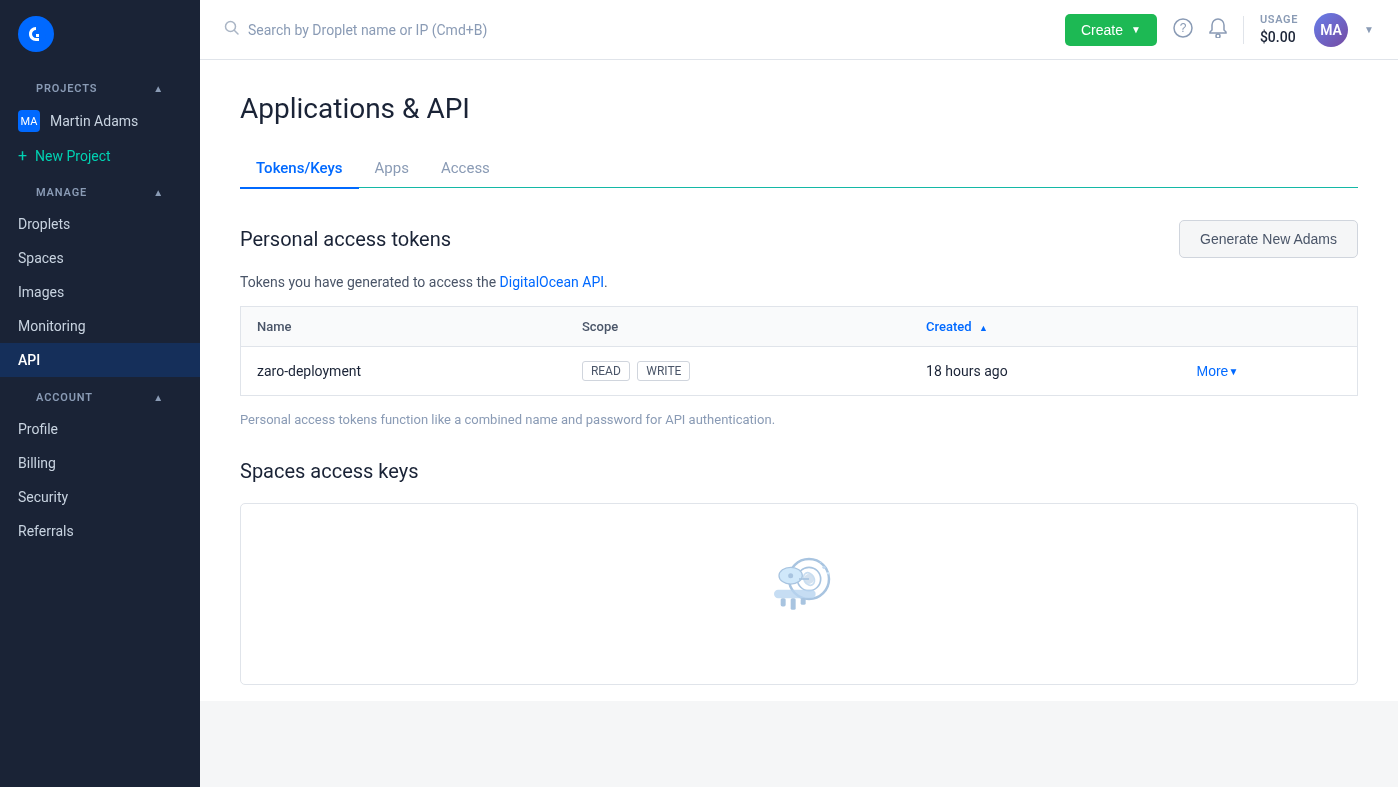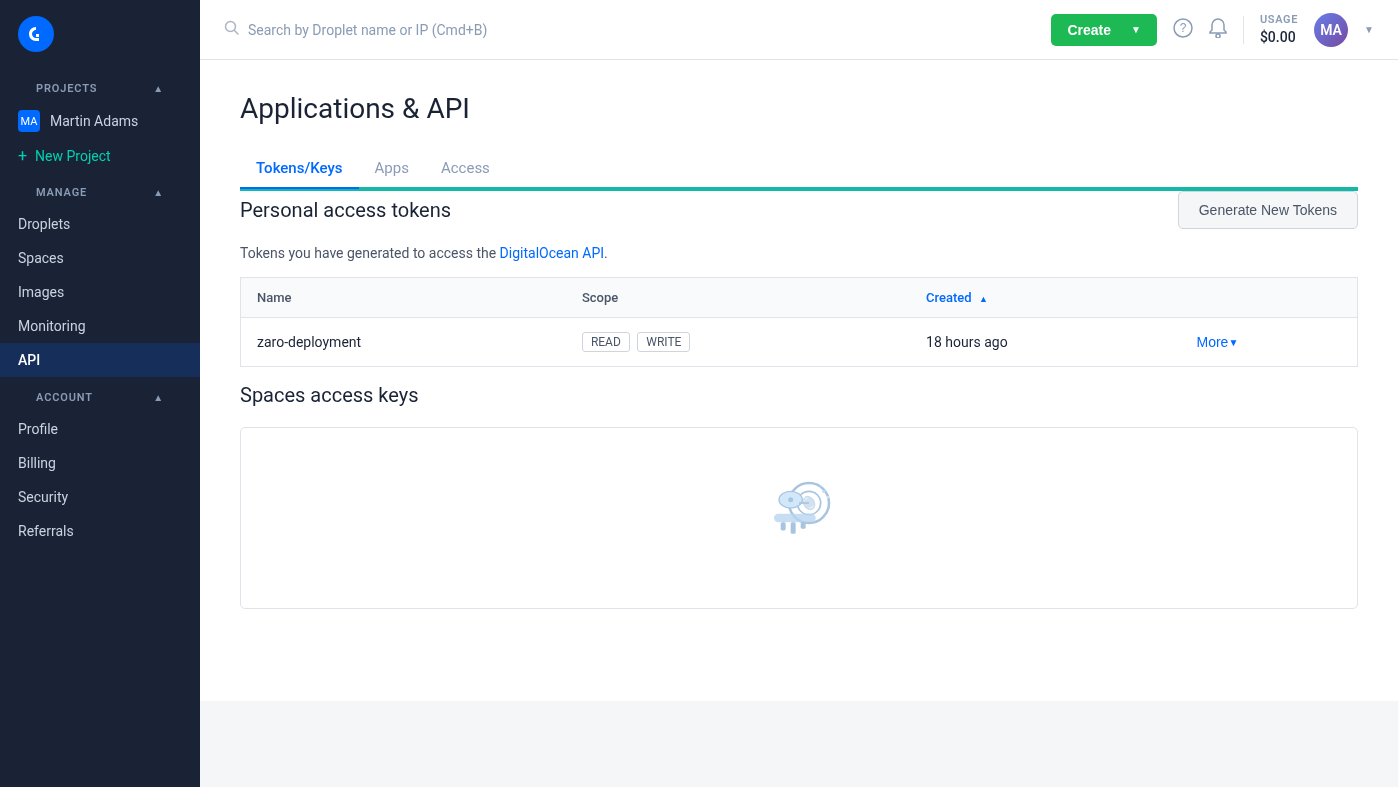--- a/index.html
+++ b/index.html
@@ -133,25 +133,25 @@
       align-items: center;
       gap: 16px;
     }
     .create-btn {
       background: #1db954;
       color: white;
       border: none;
       border-radius: 5px;
       padding: 8px 16px;
       font-size: 14px;
-      font-weight: 700;
-      cursor: pointer;
-      display: flex;
-      align-items: center;
-      gap: 20px;
+      font-weight: 400;
+      cursor: pointer;
+      display: flex;
+      align-items: center;
+      gap: 8px;
     }
     .create-btn .arrow { font-size: 10px; }
     .header-icon {
       color: #8a9bb5;
       font-size: 18px;
       cursor: pointer;
     }
     .header-divider {
       width: 1px;
       height: 28px;
@@ -193,21 +193,22 @@
     .page-title {
       font-size: 28px;
       font-weight: 400;
       color: #1a2336;
       margin-bottom: 24px;
     }
 
     
     .tabs {
       display: flex;
-      border-bottom: 4px solid #14b8a6;
+      border-bottom: 1px solid #14b8a6;
+      margin-bottom: 32px;
     }
     .tab {
       padding: 10px 16px;
       font-size: 15px;
       color: #8a9bb5;
       cursor: pointer;
       border-bottom: 2px solid transparent;
       margin-bottom: -2px;
       transition: color 0.15s;
     }
@@ -449,21 +450,21 @@
       <div class="tab">
         <span>Apps</span>
       </div>
       <div class="tab">
         <span>Access</span>
       </div>
     </div>
 
     <div class="section-header-row">
       <h2 class="section-title">Personal access tokens</h2>
-      <button class="generate-btn">Generate New Tokens</button>
+      <button class="generate-btn">Generate New Adams</button>
     </div>
 
     <p class="description">
       <span>Tokens you have generated to access the </span><a href="#">DigitalOcean API</a><span>.</span>
     </p>
 
     <table class="token-table">
       <thead>
         <tr>
           <th><span>Name</span></th>
@@ -486,20 +487,21 @@
           <td style="text-align:right;">
             <button class="more-btn">
               <span>More</span>
               <span class="arrow">▼</span>
             </button>
           </td>
         </tr>
       </tbody>
     </table>
 
+    <p class="token-note">Personal access tokens function like a combined name and password for API authentication.</p>
 
     <h2 class="spaces-title">Spaces access keys</h2>
 
     <div class="spaces-empty">
 
       <svg class="key-illustration" viewBox="0 0 120 120" fill="none" xmlns="http://www.w3.org/2000/svg">
 
         <circle cx="72" cy="42" r="24" stroke="#a8c4e0" stroke-width="3" fill="none"></circle>
         <circle cx="72" cy="42" r="14" stroke="#a8c4e0" stroke-width="2" fill="none"></circle>
         <circle cx="72" cy="42" r="6" fill="#a8c4e0" opacity="0.5"></circle>

